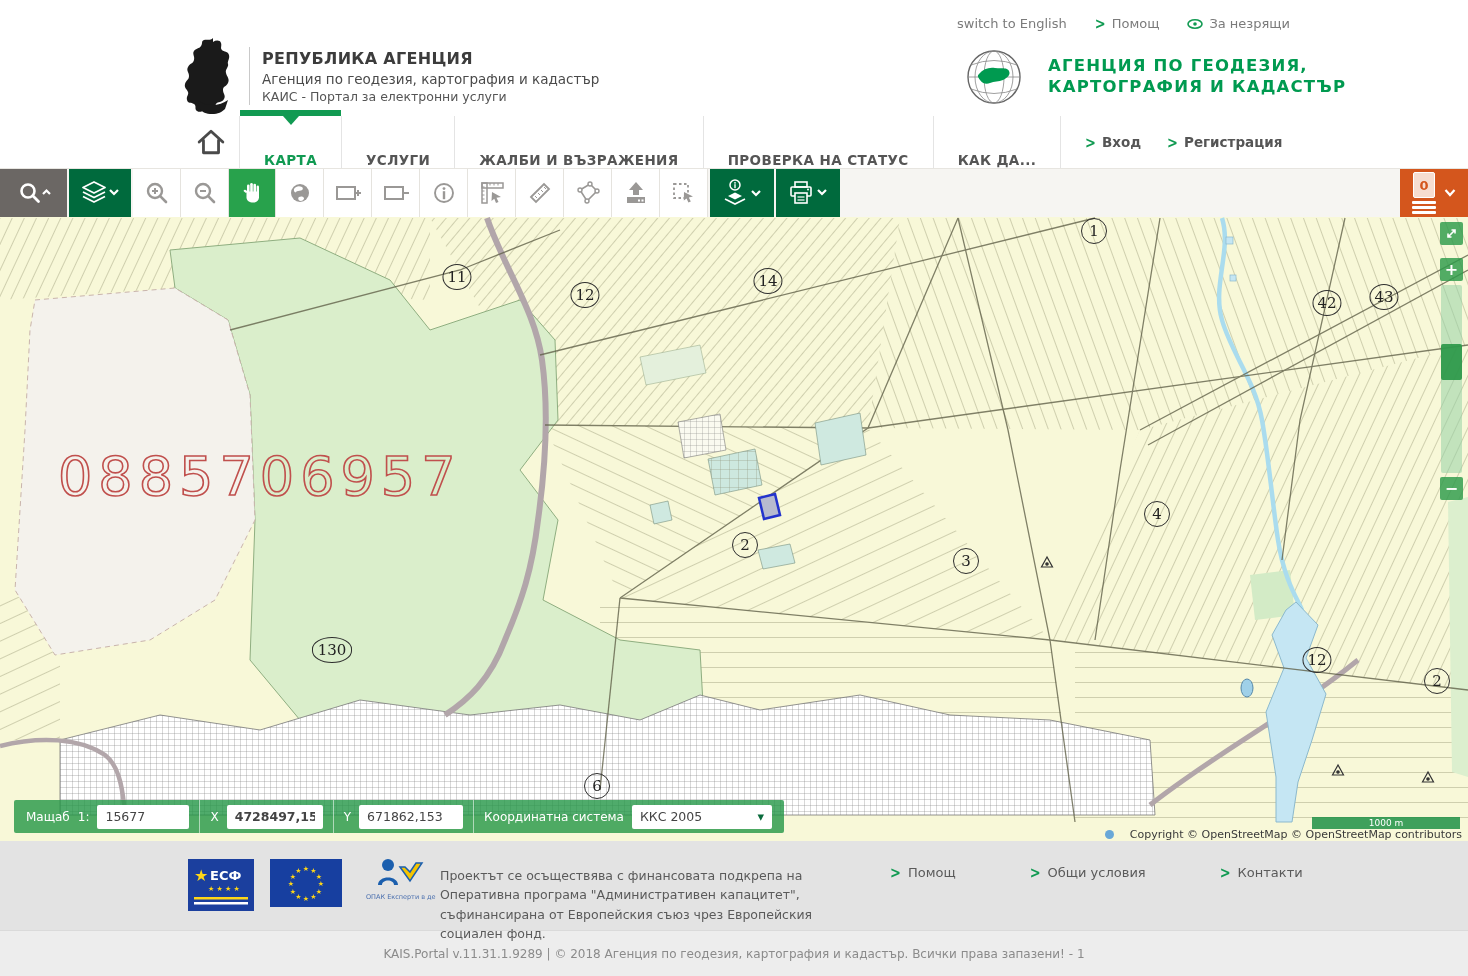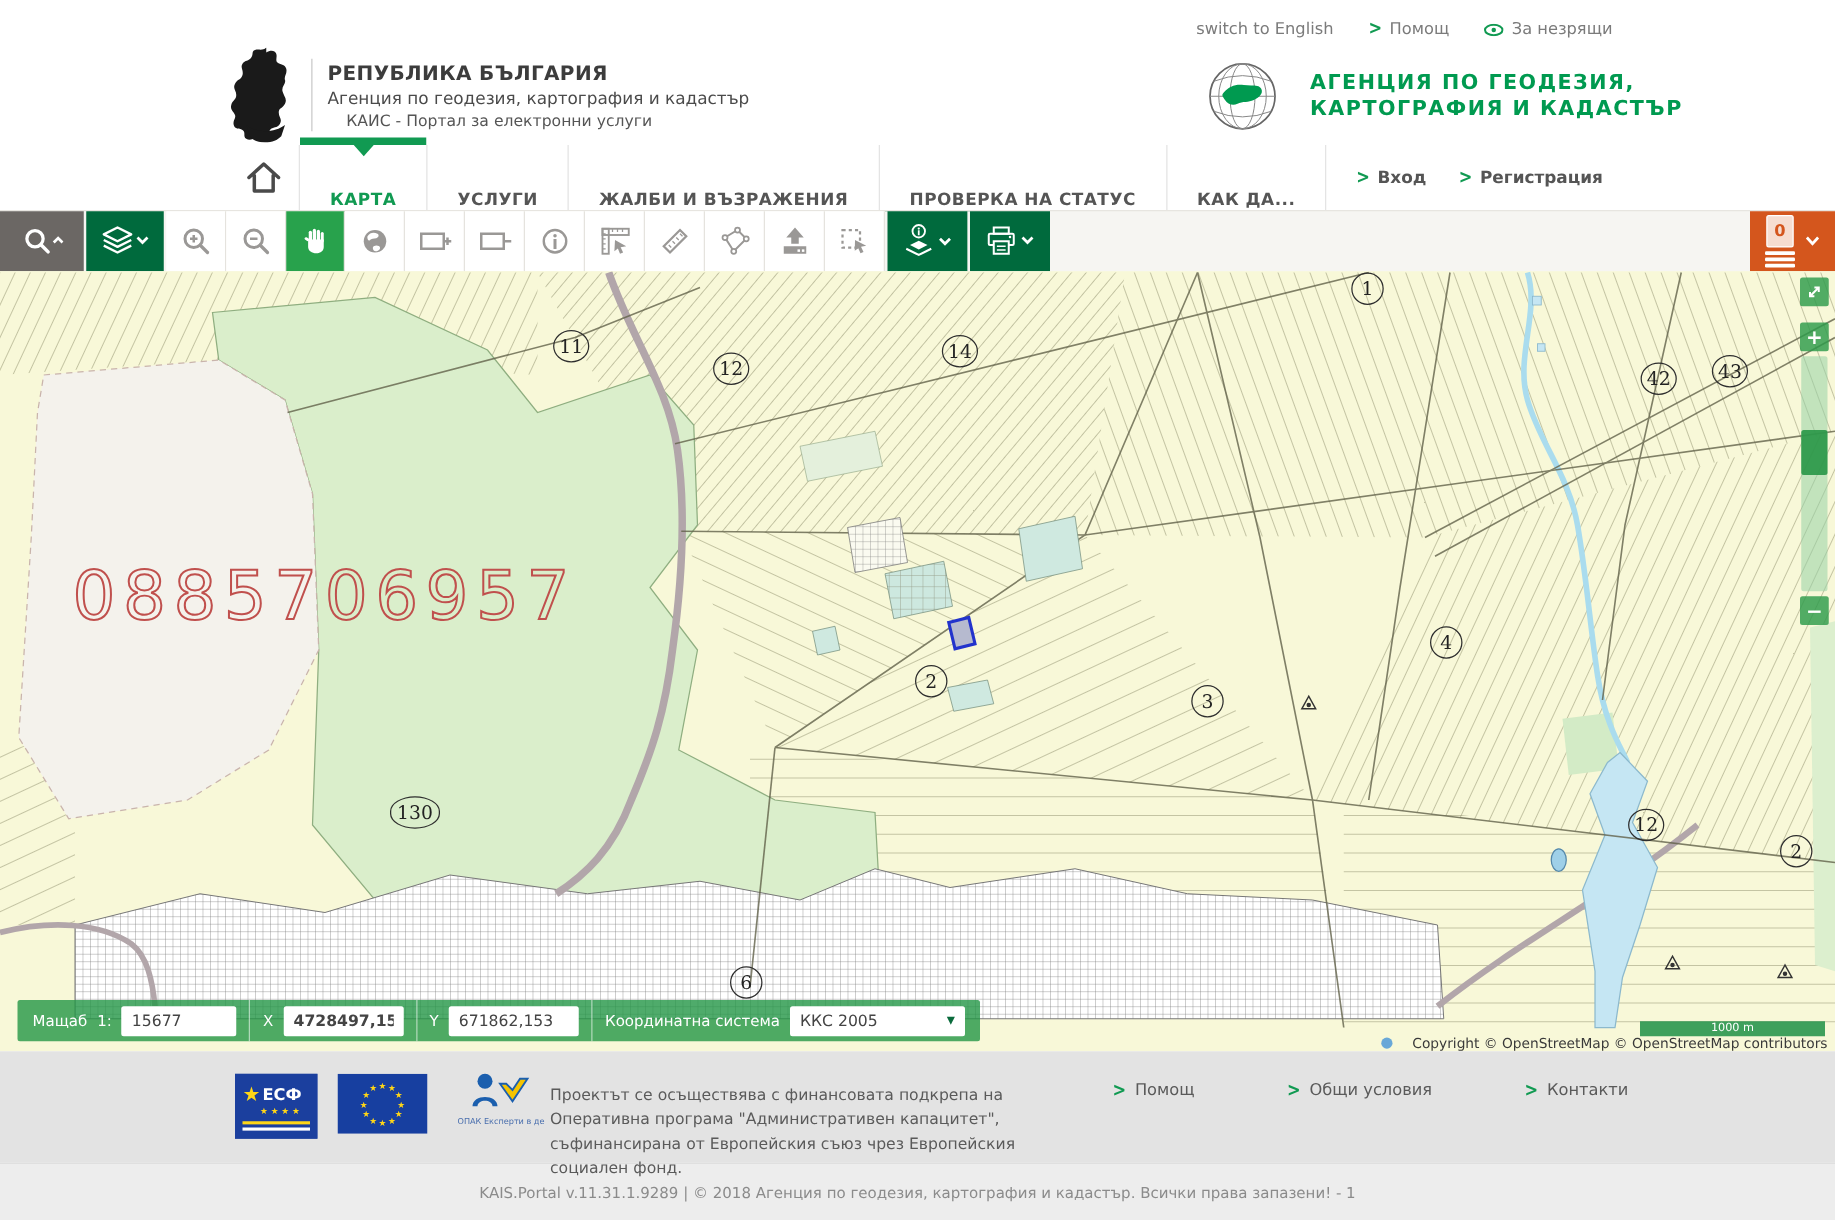--- a/index.html
+++ b/index.html
@@ -14,21 +14,21 @@
   .chev { color:#119a52; font-weight:bold; font-size:13px; transform:scaleY(1.15); display:inline-block; }
   .eye { width:16px; height:10px; }
 
   
   .header { height:76px; position:relative; background:#fff; }
   .brand-left { position:absolute; left:183px; top:-2px; display:flex; align-items:center; }
   .lion { width:58px; height:76px; }
   .brand-divider { width:1px; height:58px; background:#c9c9c9; margin:0 12px 0 8px; }
   .brand-text .l1 { font-size:16px; font-weight:bold; color:#3c3c3c; letter-spacing:.3px; }
   .brand-text .l2 { font-size:13.5px; color:#4a4a4a; margin-top:3px; }
-  .brand-text .l3 { font-size:12.5px; color:#555; margin-top:2px;margin-left:15px; }
+  .brand-text .l3 { font-size:12.5px; color:#555; margin-top:2px; }
   .brand-right { position:absolute; left:965px; top:8px; display:flex; align-items:center; gap:25px; }
   .globe-logo { width:58px; height:58px; }
   .brand-right-text { color:#009a50; font-weight:bold; font-size:16.5px; letter-spacing:1.2px; line-height:1.25; }
   .underline-gray { position:absolute; left:178px; top:114px; width:1112px; height:1px; background:#d2d2d2; }
   .underline-green-right { position:absolute; left:1077px; top:110px; width:213px; height:6px; background:#119a52; }
 
   
   .navrow { height:52px; position:relative; background:#fff; }
   .nav-inner { position:absolute; left:183px; top:0; height:52px; display:flex; align-items:stretch; }
   .home-btn { width:56px; display:flex; align-items:center; justify-content:center; cursor:pointer; }
@@ -121,21 +121,21 @@
   </div>
 
   <div class="header">
     <div class="brand-left">
       <svg class="lion" viewBox="0 0 58 76">
         <path fill="#1a1a1a" d="M30 4c3-2 7-2 8 1s-1 5 1 7 6 1 7 5-2 6-1 9-3 5-2 9 4 6 2 10-5 3-5 7 3 5 1 9-6 2-8 5 1 6-3 7-5-2-8-1-5 3-8 1 0-5-3-7-6 0-7-4 2-5 1-8-4-4-3-8 4-4 4-8-3-5-1-9 5-3 6-7-2-6 0-9 5-2 7-5 0-5 3-6 6 1 9-2z"></path>
         <path fill="#1a1a1a" d="M14 62c4 3 9 5 15 5s12-2 16-5l-3 9c-3 3-7 5-13 5s-10-2-12-5z"></path>
       </svg>
       <div class="brand-divider"></div>
       <div class="brand-text">
-        <div class="l1">РЕПУБЛИКА БЪЛГАРИЯ</div>
+        <div class="l1">РЕПУБЛИКА АГЕНЦИЯ</div>
         <div class="l2">Агенция по геодезия, картография и кадастър</div>
         <div class="l3">КАИС - Портал за електронни услуги</div>
       </div>
     </div>
     <div class="brand-right">
       <svg class="globe-logo" viewBox="0 0 58 58">
         <circle cx="29" cy="29" r="26" fill="#fff" stroke="#666" stroke-width="1.4"></circle>
         <ellipse cx="29" cy="29" rx="10" ry="26" fill="none" stroke="#888" stroke-width=".8"></ellipse>
         <ellipse cx="29" cy="29" rx="19" ry="26" fill="none" stroke="#888" stroke-width=".8"></ellipse>
         <line x1="3" y1="29" x2="55" y2="29" stroke="#888" stroke-width=".8"></line>

